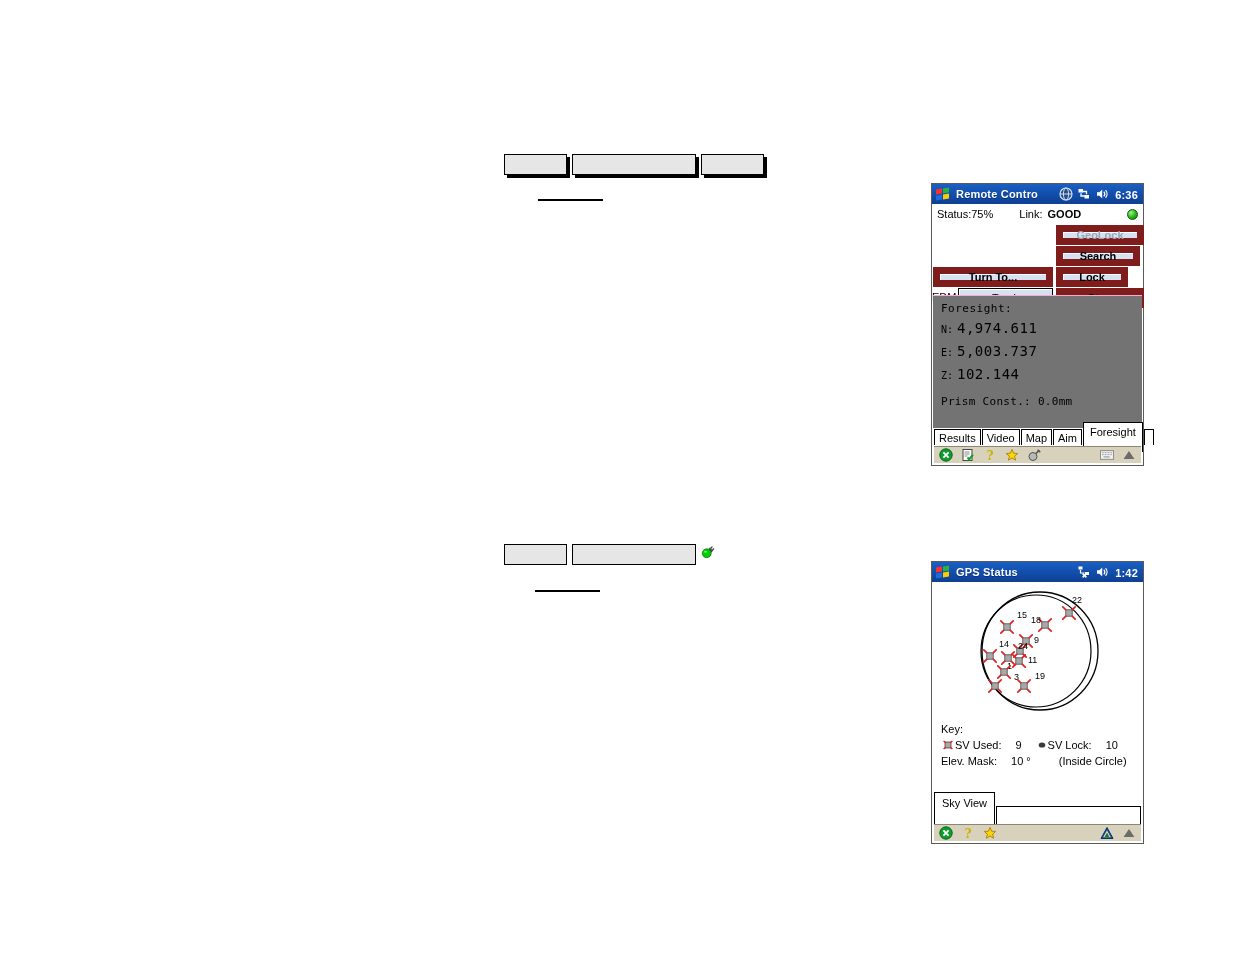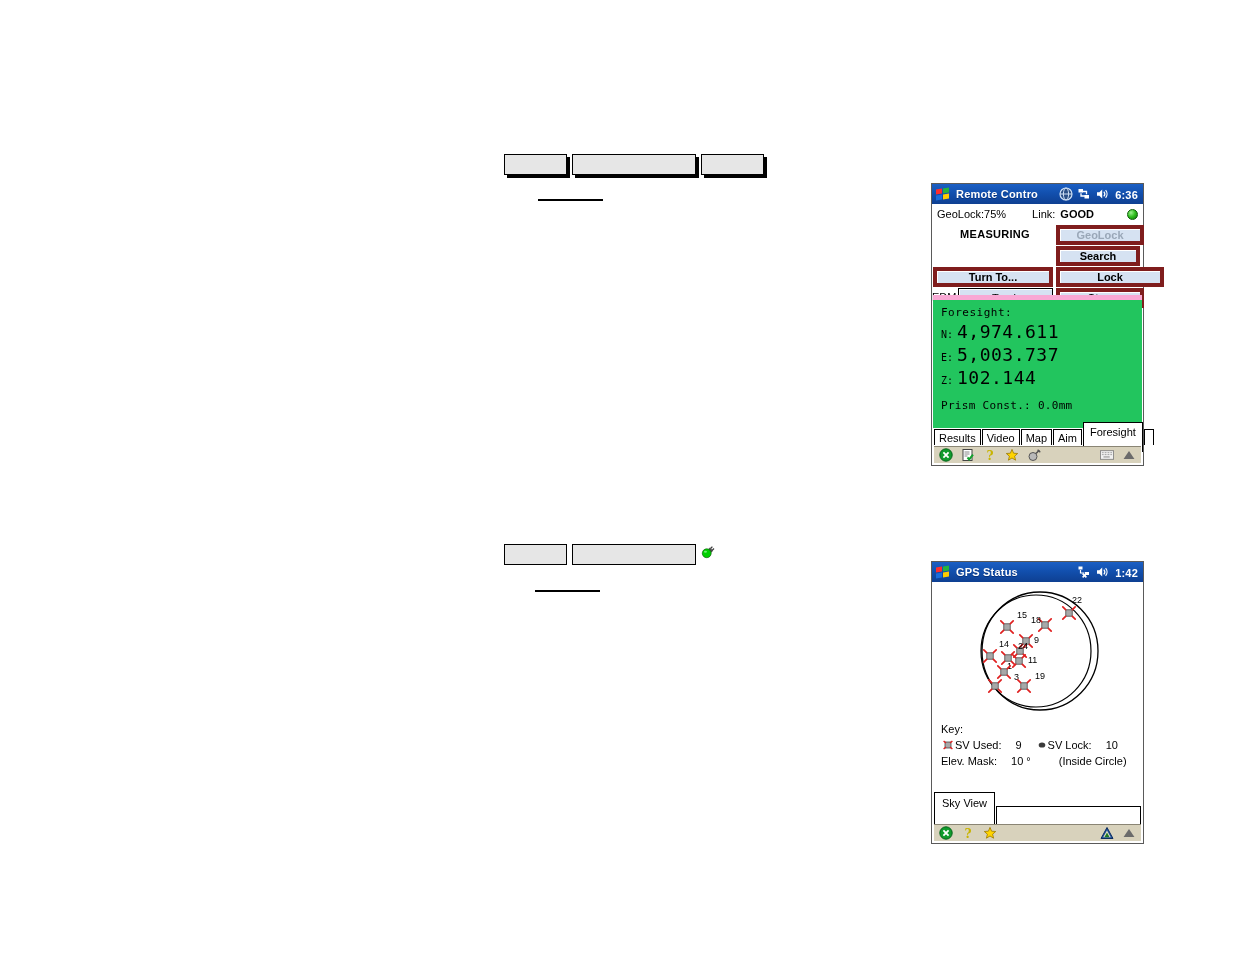--- a/index.html
+++ b/index.html
@@ -131,21 +131,21 @@
     padding-top: 4px;
     box-sizing: border-box;
     font-size: 11px;
     font-weight: bold;
     letter-spacing: .3px;
   }
 
   .pbtn {
     position: absolute;
     background: #d6e2f2;
-    border: 4px solid #7f1d1d;
+    border: 7px solid #7f1d1d;
     box-sizing: border-box;
     font-family: "Liberation Sans", sans-serif;
     font-size: 11px;
     font-weight: bold;
     color: #000000;
     display: flex;
     align-items: center;
     justify-content: center;
     box-shadow: inset 1px 1px 0 #ffffff;
   }
@@ -174,38 +174,38 @@
   .edm-label {
     position: absolute;
     font-size: 11px;
   }
 
   .rc-readout {
     position: absolute;
     left: 0; right: 0;
     top: 90px;
     bottom: 36px;
-    background: #22c55e;
-    border-top: 5px solid #f9a8d4;
+    background: #737373;
+    border-top: 1px solid #f9a8d4;
     padding: 6px 16px 0 8px;
     box-sizing: border-box;
     font-family: "DejaVu Sans Mono", monospace;
   }
   .rc-readout .fs-head { font-size: 11px; letter-spacing: .5px; }
   .rc-coord {
     display: flex;
     align-items: baseline;
     margin-top: 3px;
   }
   .rc-coord .k {
     font-size: 10px;
     width: 16px;
   }
   .rc-coord .v {
-    font-size: 18px;
+    font-size: 14px;
     letter-spacing: .5px;
     line-height: 20px;
   }
   .rc-prism {
     margin-top: 11px;
     font-size: 11px;
     letter-spacing: .3px;
   }
 
   .rc-tabs {
@@ -352,38 +352,37 @@
             <path d="M8.8 4.6a3.6 3.6 0 0 1 0 4.8M10.6 3.2a5.8 5.8 0 0 1 0 7.6" stroke="#ffffff" stroke-width="1.2" fill="none"></path>
           </svg>
       </span>
       <span class="clock">6:36</span>
     </span>
   </div>
 
   <div class="rc-body">
 
     <div class="rc-statusrow">
-      <span class="lbl">GeoLock:75%</span>
+      <span class="lbl">Status:75%</span>
       <span style="flex:0 0 26px;"></span>
       <span class="lbl">Link:</span>
       <span style="flex:0 0 5px;"></span>
       <span class="lbl" style="font-weight:bold;">GOOD</span>
       <span style="flex:1 1 auto;"></span>
       <span class="led"></span>
     </div>
 
-    <div class="rc-measuring">MEASURING</div>
 
     <div class="pbtn disabled" style="left:123px; top:20px; width:88px; height:20px;">
       <span>GeoLock</span>
     </div>
     <div class="pbtn" style="left:123px; top:41px; width:84px; height:20px;">
       <span>Search</span>
     </div>
-    <div class="pbtn" style="left:123px; top:62px; width:108px; height:20px;">
+    <div class="pbtn" style="left:123px; top:62px; width:72px; height:20px;">
       <span>Lock</span>
     </div>
     <div class="pbtn" style="left:123px; top:83px; width:88px; height:20px;">
       <span>Stop</span>
     </div>
 
     <div class="pbtn" style="left:0px; top:62px; width:120px; height:20px;">
       <span>Turn To...</span>
     </div>
 

